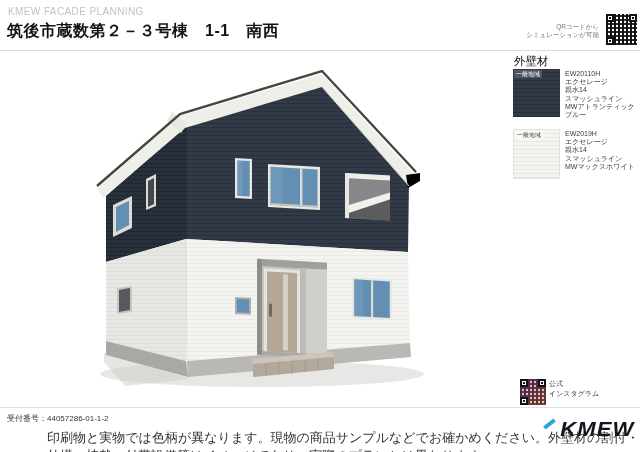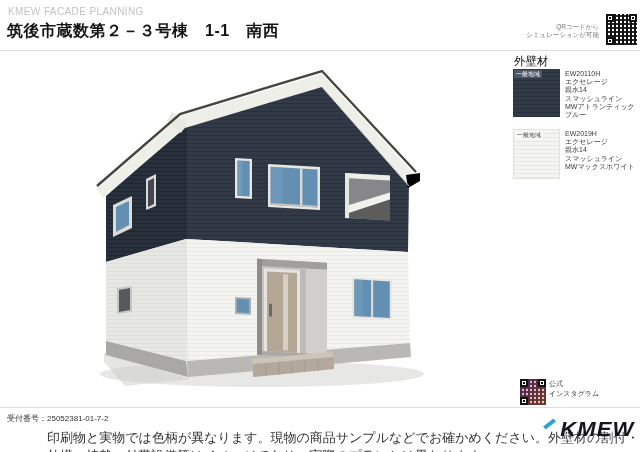--- a/index.html
+++ b/index.html
@@ -221,20 +221,20 @@
     <div class="qr-finder" style="left:0;top:0;"></div>
     <div class="qr-finder" style="right:0;top:0;"></div>
     <div class="qr-finder" style="left:0;bottom:0;"></div>
   </div>
   <div class="insta-caption">
     <div>公式</div>
     <div>インスタグラム</div>
   </div>
 
   <div class="ftr-divider"></div>
-  <div class="receipt">受付番号：25052381-01-7-2</div>
+  <div class="receipt">受付番号：44057286-01-1-2</div>
   <div class="disclaimer">印刷物と実物では色柄が異なります。現物の商品サンプルなどでお確かめください。外壁材の割付・外構・植栽・付帯設備等はイメージであり、実際のプランとは異なります。</div>
   <div class="logo">
     <span class="logo-text">KMEW</span>
     <div class="logo-accent"></div>
   </div>
 
 </div>
 
 </body></html>

